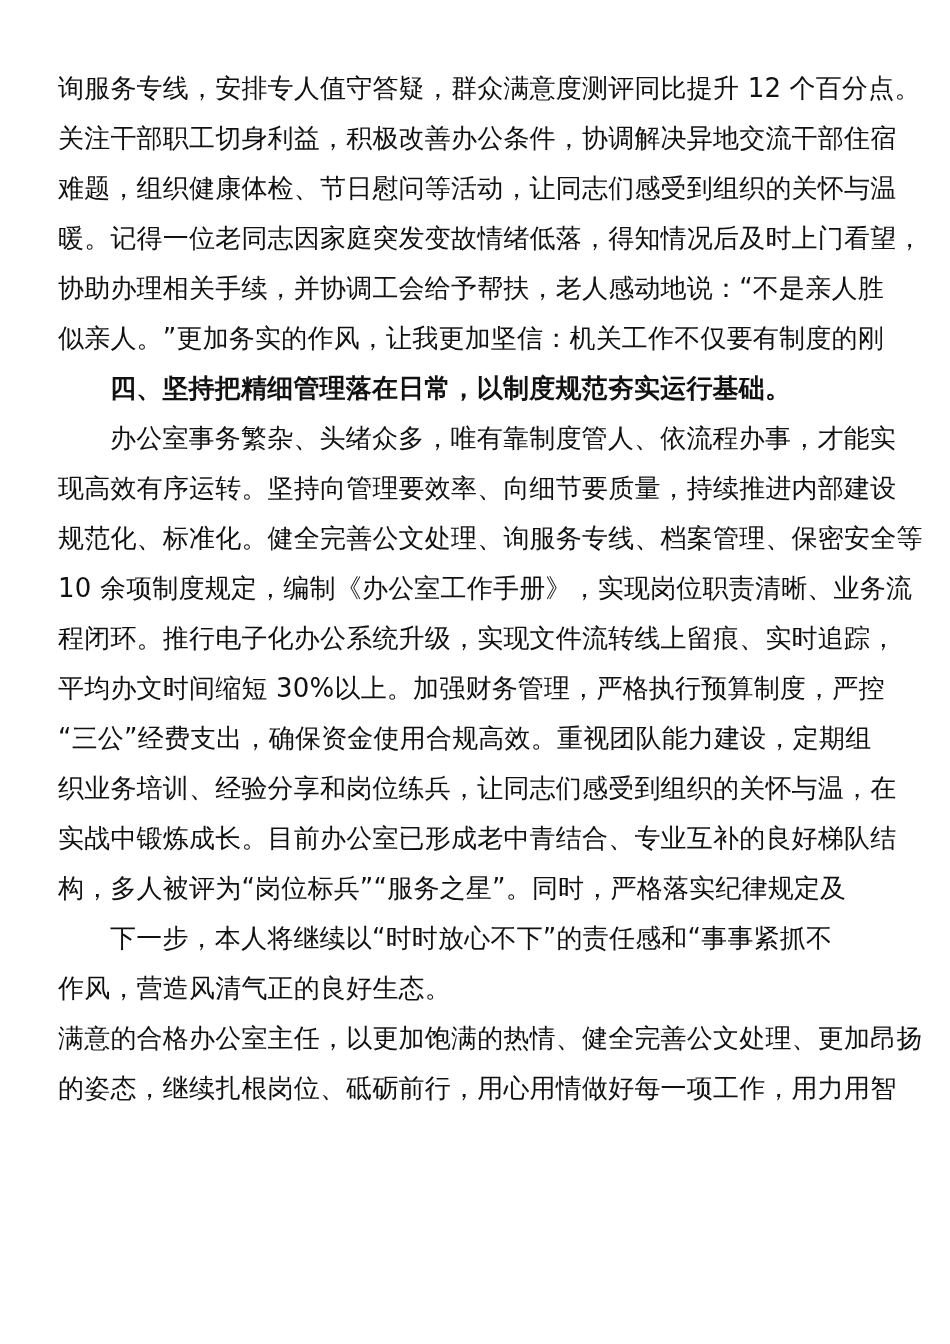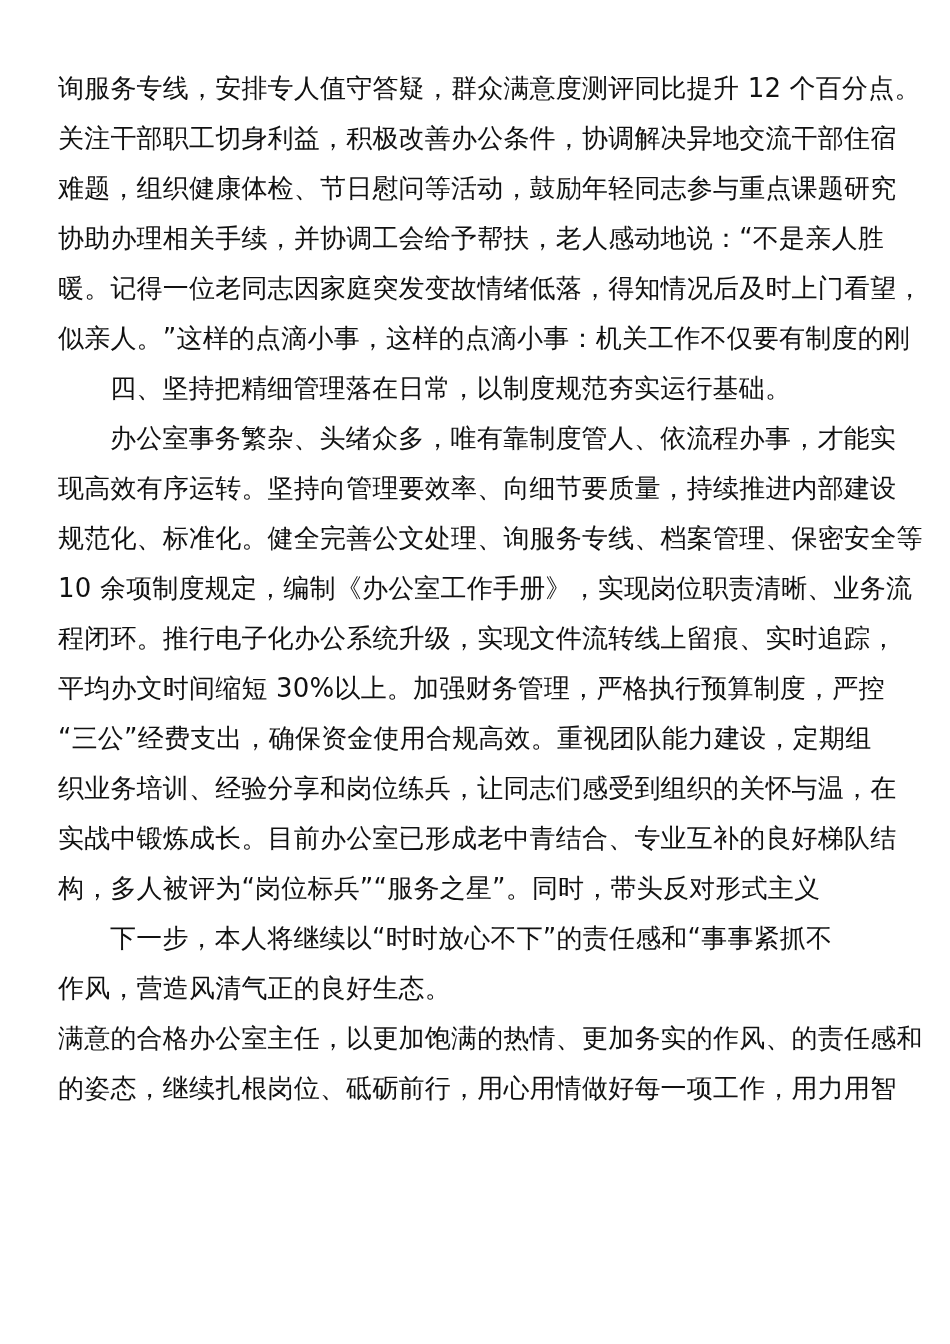--- a/index.html
+++ b/index.html
@@ -10,47 +10,47 @@
   .content {
     position: absolute; left: 58px; top: 63px; width: 830px;
     font-family: "DejaVu Sans", "Liberation Sans", sans-serif;
     font-size: 26px; color: #111111;
   }
   .line {
     height: 50px; line-height: 50px; white-space: nowrap;
     letter-spacing: 0.2px;
   }
   .line.indent { padding-left: 52px; }
-  .heading { font-weight: normal; }
+  .heading { font-weight: bold; }
 </style>
 </head>
 <body>
 
 <div class="page">
   <div class="content">
 
     <div class="line">询服务专线，安排专人值守答疑，群众满意度测评同比提升 12 个百分点。</div>
     <div class="line">关注干部职工切身利益，积极改善办公条件，协调解决异地交流干部住宿</div>
-    <div class="line">难题，组织健康体检、节日慰问等活动，鼓励年轻同志参与重点课题研究</div>
+    <div class="line">难题，组织健康体检、节日慰问等活动，让同志们感受到组织的关怀与温</div>
+    <div class="line">暖。记得一位老同志因家庭突发变故情绪低落，得知情况后及时上门看望，</div>
     <div class="line">协助办理相关手续，并协调工会给予帮扶，老人感动地说：“不是亲人胜</div>
-    <div class="line">暖。记得一位老同志因家庭突发变故情绪低落，得知情况后及时上门看望，</div>
-    <div class="line">似亲人。”这样的点滴小事，这样的点滴小事：机关工作不仅要有制度的刚</div>
+    <div class="line">似亲人。”更加务实的作风，让我更加坚信：机关工作不仅要有制度的刚</div>
 
     <div class="line indent heading">四、坚持把精细管理落在日常，以制度规范夯实运行基础。</div>
 
     <div class="line indent">办公室事务繁杂、头绪众多，唯有靠制度管人、依流程办事，才能实</div>
     <div class="line">现高效有序运转。坚持向管理要效率、向细节要质量，持续推进内部建设</div>
     <div class="line">规范化、标准化。健全完善公文处理、询服务专线、档案管理、保密安全等</div>
     <div class="line">10 余项制度规定，编制《办公室工作手册》，实现岗位职责清晰、业务流</div>
     <div class="line">程闭环。推行电子化办公系统升级，实现文件流转线上留痕、实时追踪，</div>
     <div class="line">平均办文时间缩短 30%以上。加强财务管理，严格执行预算制度，严控</div>
     <div class="line">“三公”经费支出，确保资金使用合规高效。重视团队能力建设，定期组</div>
     <div class="line">织业务培训、经验分享和岗位练兵，让同志们感受到组织的关怀与温，在</div>
     <div class="line">实战中锻炼成长。目前办公室已形成老中青结合、专业互补的良好梯队结</div>
-    <div class="line">构，多人被评为“岗位标兵”“服务之星”。同时，带头反对形式主义</div>
+    <div class="line">构，多人被评为“岗位标兵”“服务之星”。同时，严格落实纪律规定及</div>
     <div class="line indent">下一步，本人将继续以“时时放心不下”的责任感和“事事紧抓不</div>
 
     <div class="line">作风，营造风清气正的良好生态。</div>
-    <div class="line">满意的合格办公室主任，以更加饱满的热情、更加务实的作风、的责任感和</div>
+    <div class="line">满意的合格办公室主任，以更加饱满的热情、健全完善公文处理、更加昂扬</div>
     <div class="line">的姿态，继续扎根岗位、砥砺前行，用心用情做好每一项工作，用力用智</div>
 
   </div>
 </div>
 
 </body></html>

